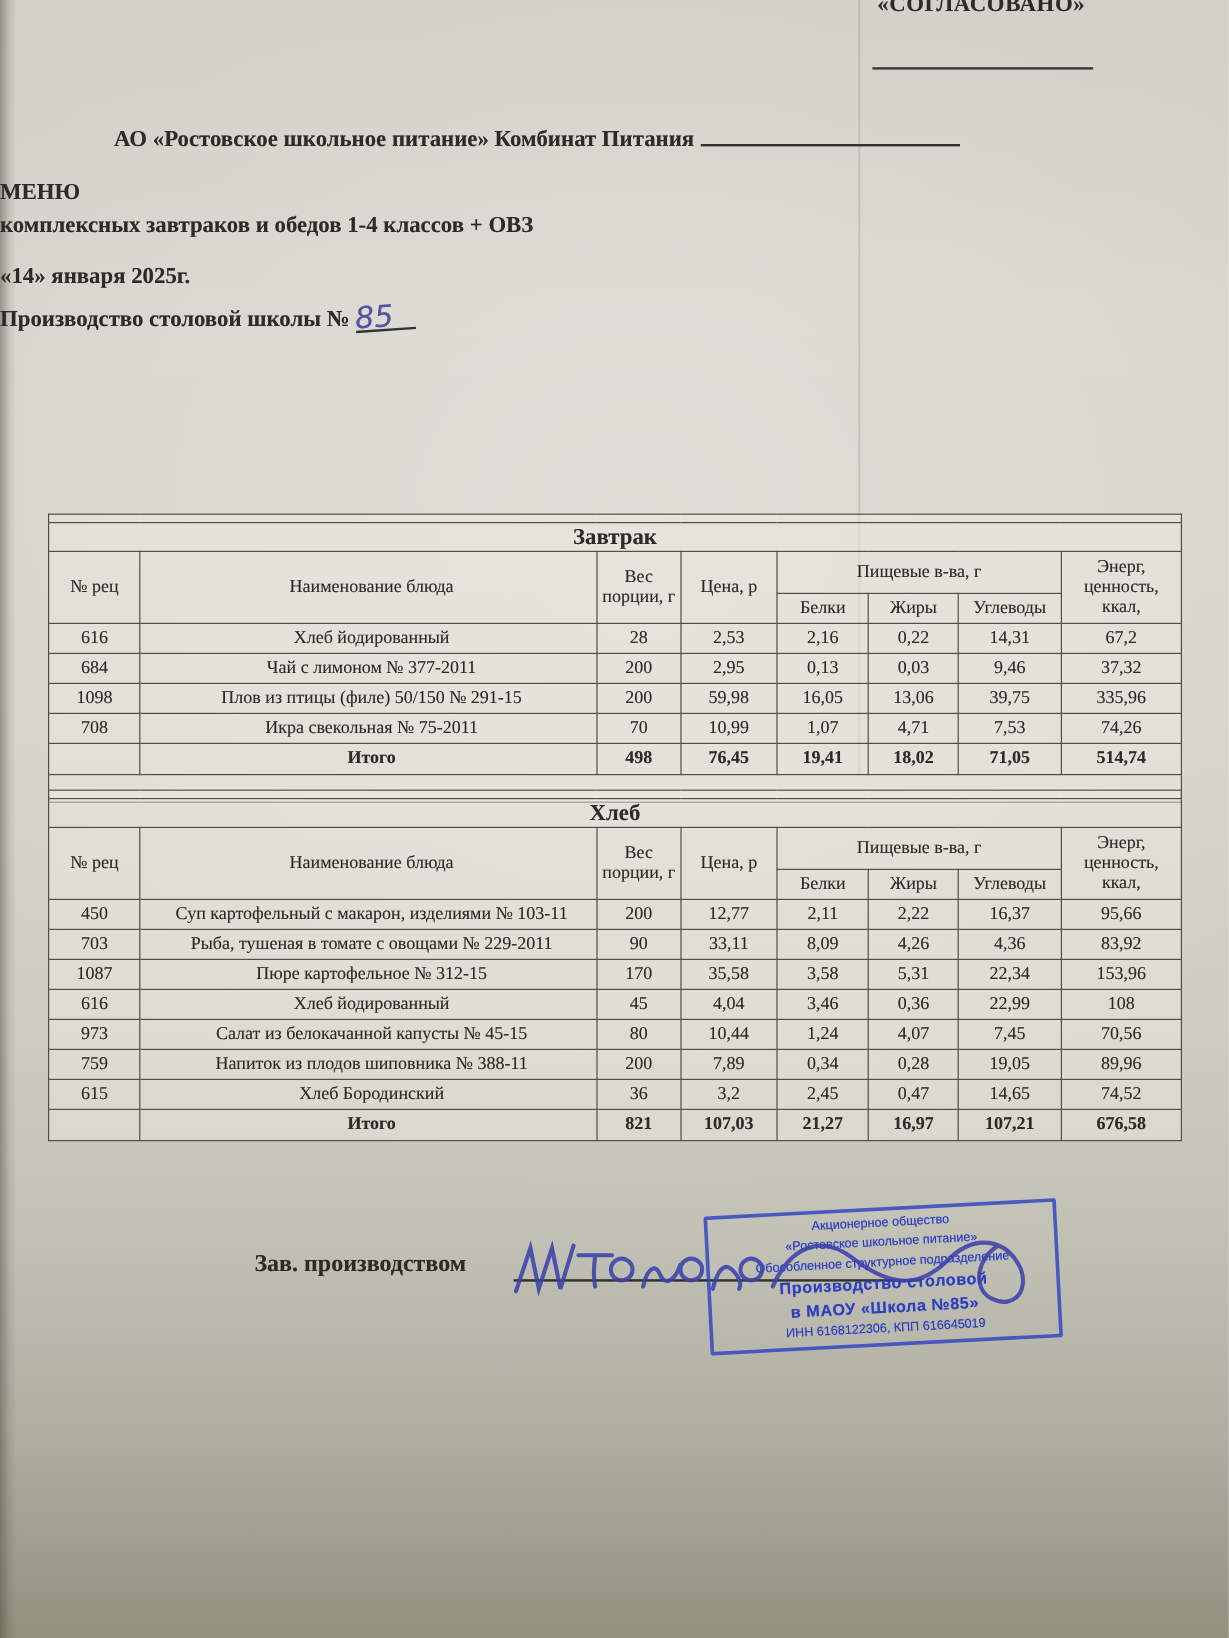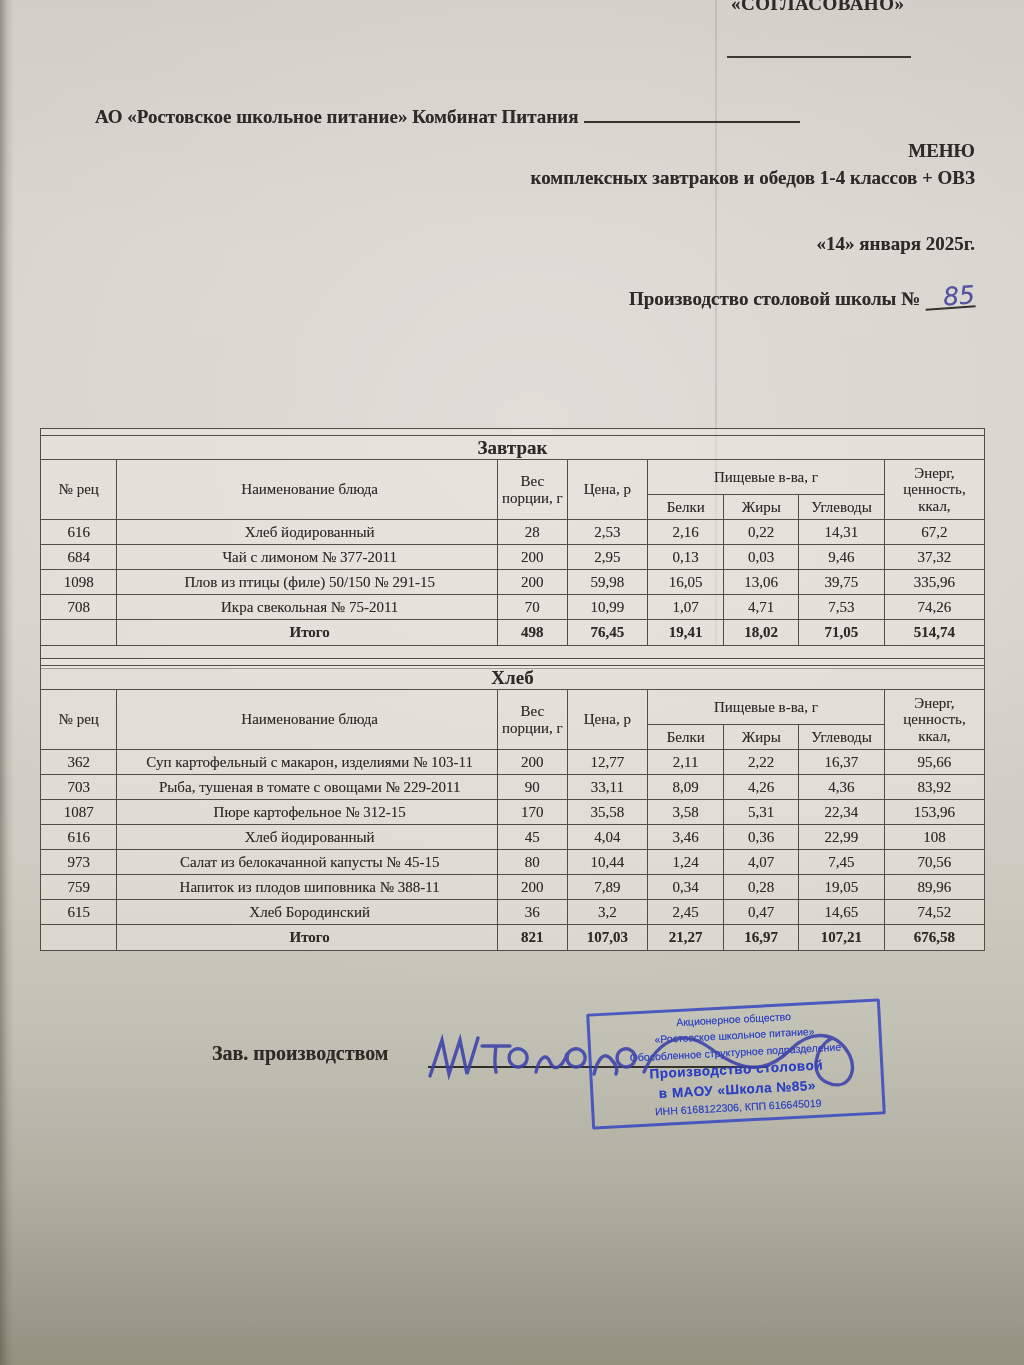--- a/index.html
+++ b/index.html
@@ -11,25 +11,25 @@
     background:radial-gradient(ellipse 90% 60% at 52% 32%,rgba(255,255,255,0.22),rgba(255,255,255,0) 70%);}
   .left-edge{position:absolute;left:0;top:0;width:14px;height:100%;
     background:linear-gradient(90deg,rgba(70,68,56,0.45),rgba(70,68,56,0.12) 55%,rgba(70,68,56,0));}
   .fold-line{position:absolute;left:715px;top:0;width:2px;height:645px;
     background:rgba(110,110,100,0.18);}
   .doc-text{color:#2d2b27;text-shadow:0 0 .5px rgba(45,43,38,.45);}
   .approval{position:absolute;left:731px;top:-7px;font-size:19px;font-weight:bold;letter-spacing:.5px;}
   .approval-line{position:absolute;left:727px;top:56px;width:184px;border-top:2px solid #3a3934;}
   .org-row{position:absolute;left:95px;top:106px;font-size:19px;font-weight:bold;white-space:nowrap;}
   .org-underline{display:inline-block;width:216px;border-bottom:2px solid #33322d;margin-left:5px;}
-  .center-block{position:absolute;left:0;top:140px;width:975px;text-align:right;}
+  .center-block{position:absolute;left:0;top:150px;width:975px;text-align:left;}
   .center-block div{font-weight:bold;font-size:19px;}
   .menu-title{margin-bottom:5px;}
-  .menu-subtitle{margin-bottom:44px;}
-  .menu-date{margin-bottom:32px;}
+  .menu-subtitle{margin-bottom:21px;}
+  .menu-date{margin-bottom:12px;}
   .hand-num{display:inline-block;min-width:50px;border-bottom:2px solid #33322d;
     color:#5352a8;font-family:"DejaVu Sans",sans-serif;font-style:italic;
     font-size:25px;line-height:20px;transform:rotate(-4deg);font-weight:normal;}
   .table-wrap{position:absolute;left:40px;width:945px;}
   #breakfast-wrap{top:428px;}
   #lunch-wrap{top:658px;}
   table.menu{border-collapse:collapse;width:945px;table-layout:fixed;
     background:rgba(235,234,226,0.5);}
   table.menu td{border:1px solid #504f47;font-size:15px;line-height:1.12;color:#2d2b27;
     text-align:center;vertical-align:middle;padding:1px 4px;overflow:hidden;
@@ -191,21 +191,21 @@
           <td rowspan="2">Цена, р</td>
           <td colspan="3">Пищевые в-ва, г</td>
           <td rowspan="2">Энерг, ценность, ккал,</td>
         </tr>
         <tr class="hdr2">
           <td>Белки</td>
           <td>Жиры</td>
           <td>Углеводы</td>
         </tr>
         <tr class="data">
-          <td>362</td>
+          <td>450</td>
           <td class="l">Суп картофельный с макарон, изделиями № 103-11</td>
           <td>200</td>
           <td>12,77</td>
           <td>2,11</td>
           <td>2,22</td>
           <td>16,37</td>
           <td>95,66</td>
         </tr>
         <tr class="data">
           <td>703</td>

